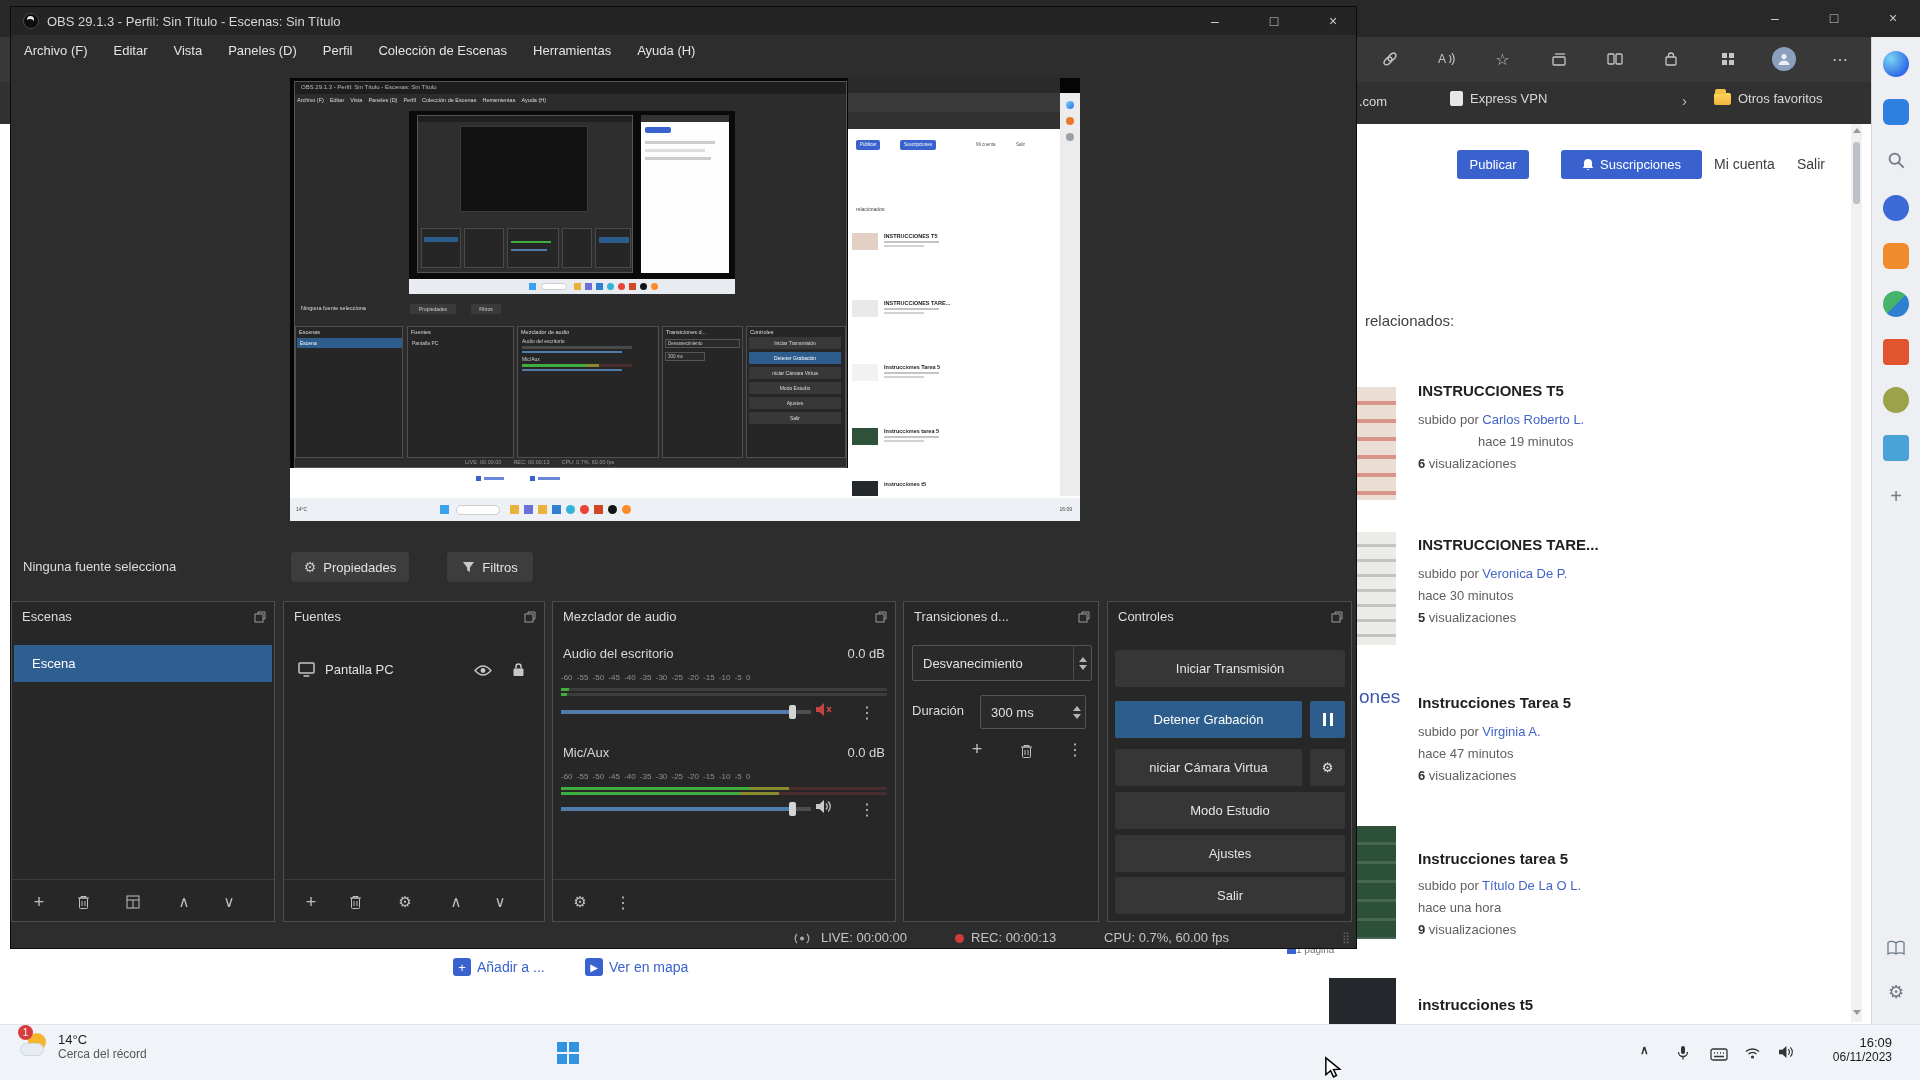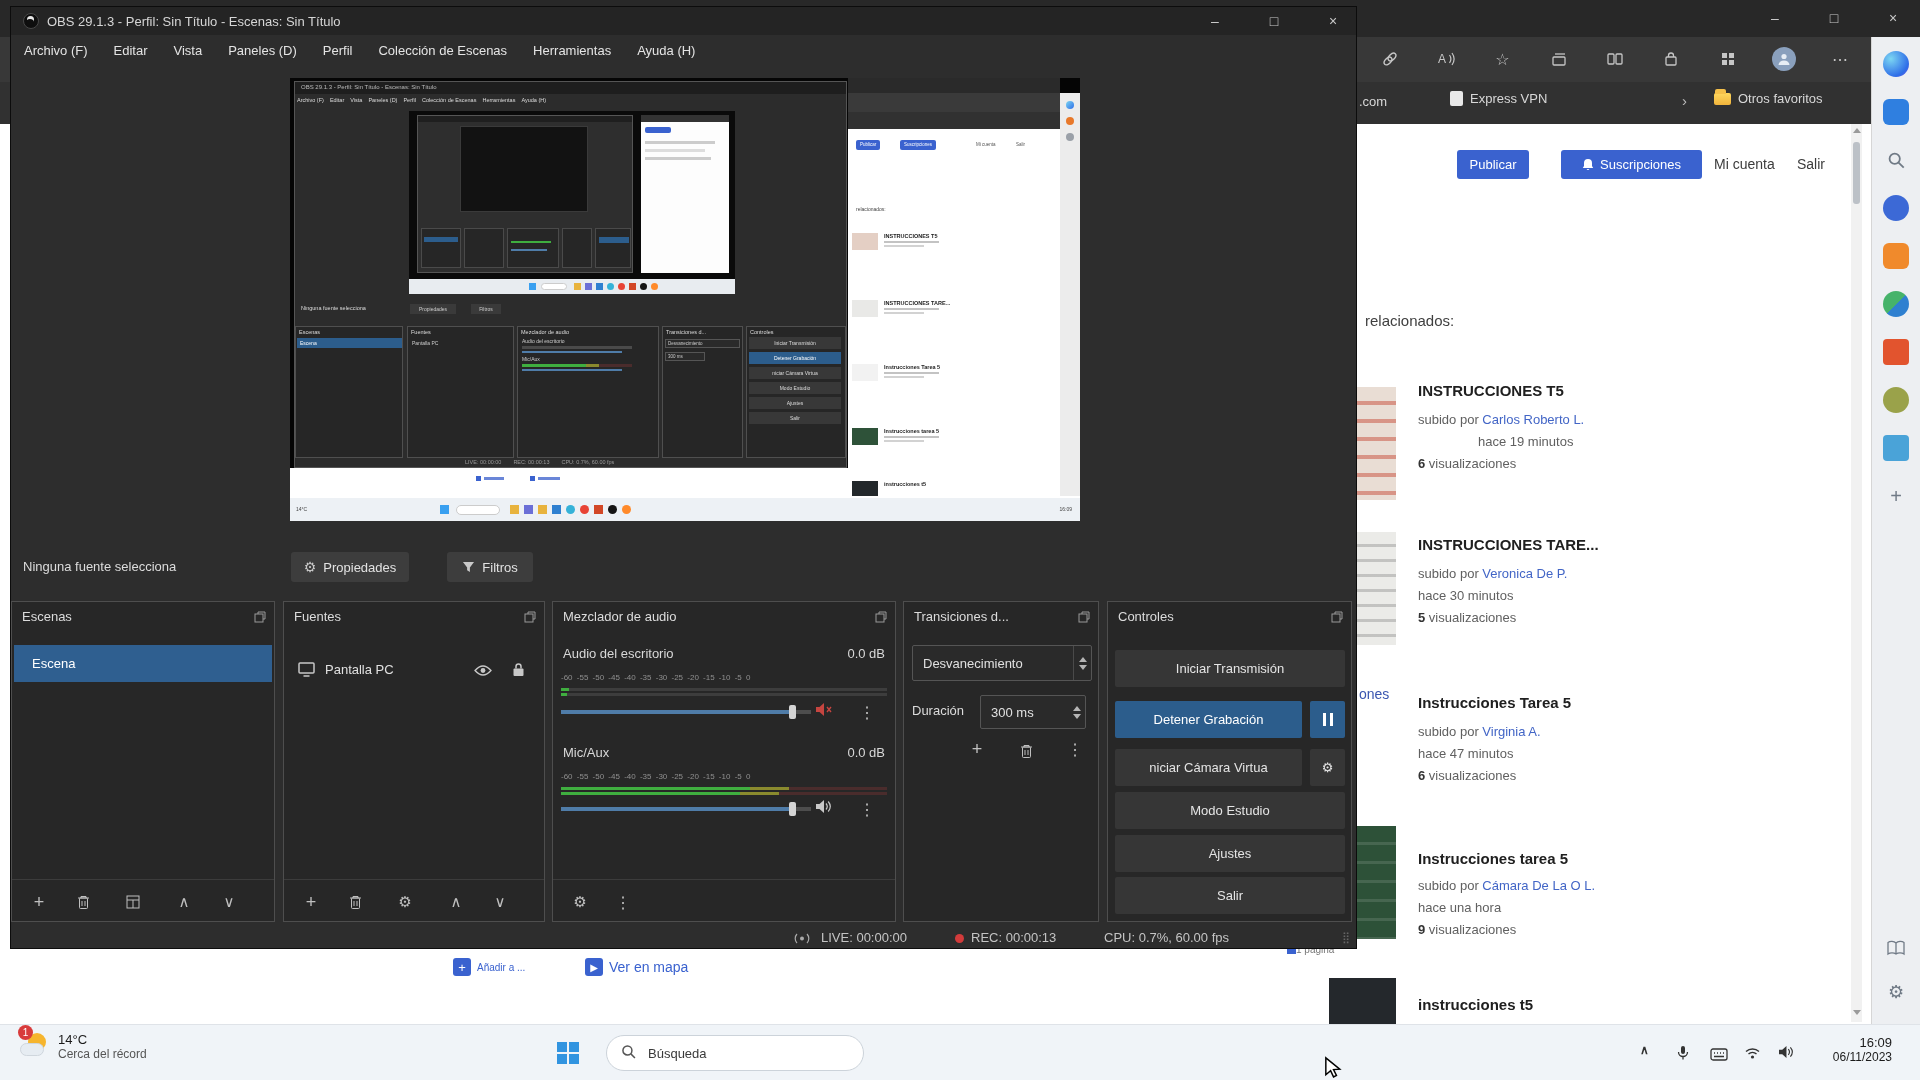--- a/index.html
+++ b/index.html
@@ -167,47 +167,47 @@
 
       <div>
         <div class="abs vthumb" style="left:1329px;top:408px;height:113px;background:#ebebe8 repeating-linear-gradient(180deg,transparent 0 12px,rgba(120,120,120,.35) 12px 15px)"></div>
         <div class="abs vt" style="left:1418px;top:412px">INSTRUCCIONES TARE...</div>
         <div class="abs vm" style="left:1418px;top:442px"><span>subido por</span> <span class="vlink">Veronica De P.</span></div>
         <div class="abs vm" style="left:1418px;top:464px">hace 30 minutos</div>
         <div class="abs vm" style="left:1418px;top:486px"><b style="color:#333">5</b> <span>visualizaciones</span></div>
       </div>
 
       <div>
-        <div class="abs" style="left:1359px;top:562px;font-size:14px;color:#3a56b0">ones</div>
+        <div class="abs" style="left:1359px;top:562px;font-size:19px;color:#3a56b0">ones</div>
         <div class="abs vt" style="left:1418px;top:570px">Instrucciones Tarea 5</div>
         <div class="abs vm" style="left:1418px;top:600px"><span>subido por</span> <span class="vlink">Virginia A.</span></div>
         <div class="abs vm" style="left:1418px;top:622px">hace 47 minutos</div>
         <div class="abs vm" style="left:1418px;top:644px"><b style="color:#333">6</b> <span>visualizaciones</span></div>
       </div>
 
       <div>
         <div class="abs vthumb" style="left:1329px;top:702px;height:113px;background:#2d5138 repeating-linear-gradient(180deg,transparent 0 16px,rgba(255,255,255,.12) 16px 19px)"></div>
         <div class="abs vt" style="left:1418px;top:726px">Instrucciones tarea 5</div>
-        <div class="abs vm" style="left:1418px;top:754px"><span>subido por</span> <span class="vlink">Cámara De La O L.</span></div>
+        <div class="abs vm" style="left:1418px;top:754px"><span>subido por</span> <span class="vlink">Título De La O L.</span></div>
         <div class="abs vm" style="left:1418px;top:776px">hace una hora</div>
         <div class="abs vm" style="left:1418px;top:798px"><b style="color:#333">9</b> <span>visualizaciones</span></div>
       </div>
 
       <div>
         <div class="abs vthumb" style="left:1329px;top:854px;height:110px;background:#24282c"></div>
         <div class="abs vt" style="left:1418px;top:872px">instrucciones t5</div>
       </div>
 
       <div class="abs row" style="left:1287px;top:820px;gap:0">
         <span style="display:inline-block;width:9px;height:9px;background:#3a62cf"></span>
         <span style="font-size:10px;color:#777">1 pagina</span>
       </div>
       <div class="abs row" style="left:453px;top:834px;gap:6px">
         <span class="bluebtn" style="width:18px;height:18px;font-size:13px">+</span>
-        <span style="font-size:10px;color:#3a62cf">Añadir a ...</span>
+        <span style="font-size:14px;color:#3a62cf">Añadir a ...</span>
       </div>
       <div class="abs row" style="left:585px;top:834px;gap:6px">
         <span class="bluebtn" style="width:18px;height:18px;font-size:10px">▶</span>
         <span style="font-size:14px;color:#3a62cf">Ver en mapa</span>
       </div>
 
       <div class="abs" style="left:1851px;top:0;width:11px;height:898px;background:#f1f1f1">
         <div class="triu abs" style="left:2px;top:4px;border-bottom-color:#9a9a9a"></div>
         <div class="abs" style="left:2px;top:18px;width:7px;height:62px;background:#bcc1c7;border-radius:3px"></div>
         <div class="trid abs" style="left:2px;top:886px;border-top-color:#9a9a9a"></div>
@@ -654,27 +654,20 @@
     </div>
 
     <div class="abs tbico" style="left:548px;top:8px">
       <span style="display:grid;grid-template-columns:10px 10px;grid-gap:2px">
         <span style="width:10px;height:10px;background:#3194e0"></span>
           <span style="width:10px;height:10px;background:#3194e0"></span>
         <span style="width:10px;height:10px;background:#3194e0"></span>
           <span style="width:10px;height:10px;background:#3194e0"></span>
       </span>
     </div>
-    <div class="abs row" style="left:606px;top:10px;width:258px;height:36px;background:#fff;border:1px solid #ccd3da;border-radius:18px">
-      <span style="margin-left:14px"><svg width="15" height="15" viewBox="0 0 14 14">
-            <circle cx="6" cy="6" r="4.2" fill="none" stroke="#555" stroke-width="1.4"></circle>
-            <path d="M9.2 9.2 L13 13" stroke="#555" stroke-width="1.4"></path>
-          </svg></span>
-      <span style="margin-left:12px;font-size:13px;color:#3a3a3a">Búsqueda</span>
-    </div>
 
     <div class="abs tbico" style="left:884px;top:8px"></div>
 
     <span class="abs" style="left:1640px;top:18px;font-size:12px;color:#333;font-weight:bold">∧</span>
     <span class="abs" style="left:1676px;top:20px"><svg width="14" height="16" viewBox="0 0 14 16">
           <rect x="5" y="1" width="4" height="8" rx="2" fill="#333"></rect>
           <path d="M2.5 7 a4.5 4.5 0 009 0 M7 11.5 v3" fill="none" stroke="#333" stroke-width="1.3"></path>
         </svg></span>
     <span class="abs" style="left:1710px;top:22px"><svg width="18" height="13" viewBox="0 0 18 13">
           <rect x="1" y="1" width="16" height="11" rx="2" fill="none" stroke="#333" stroke-width="1.3"></rect>

